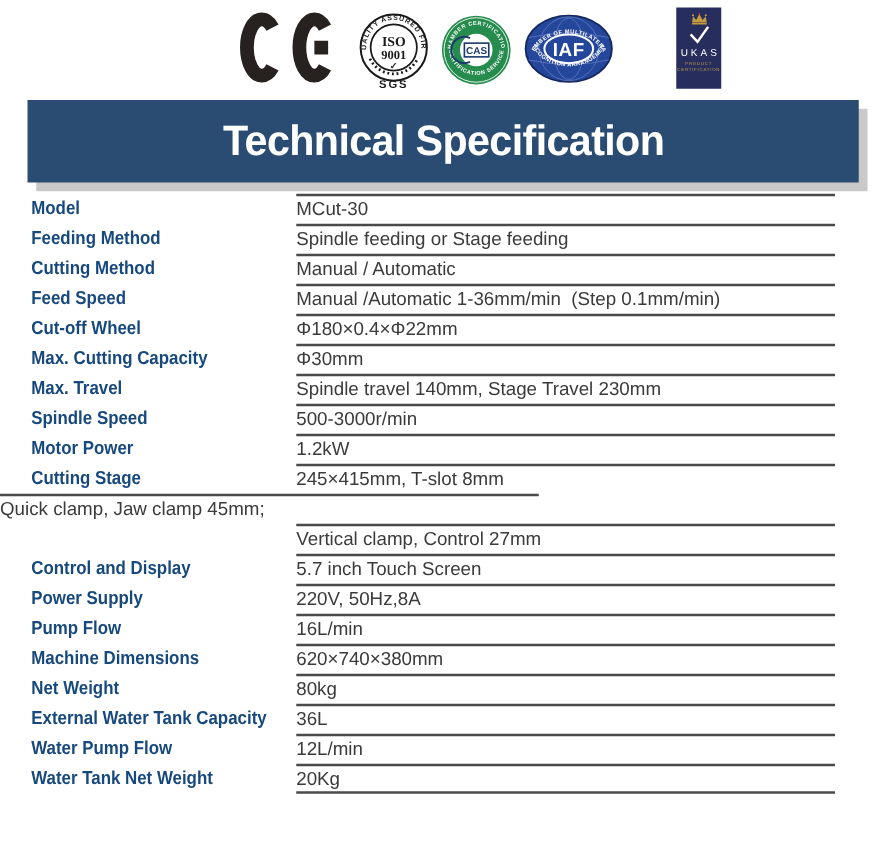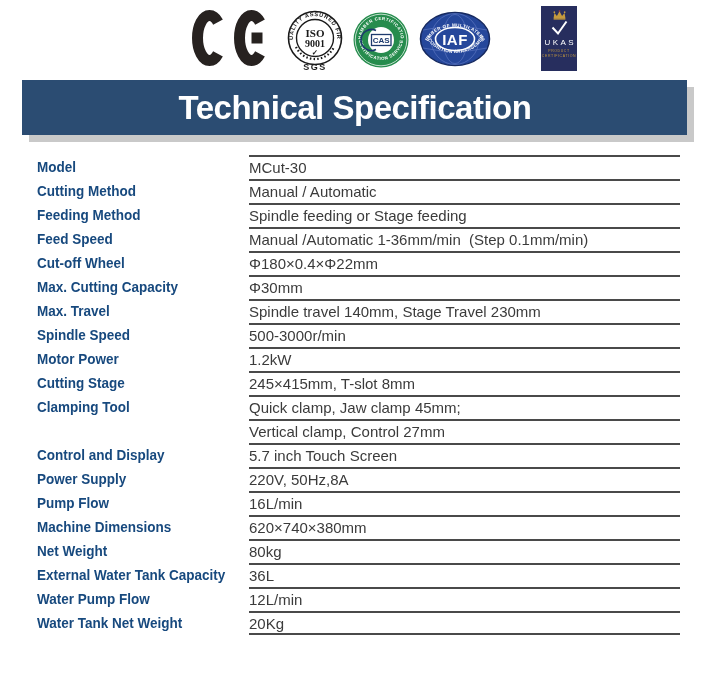--- a/index.html
+++ b/index.html
@@ -15,29 +15,29 @@
   .iaf-logo  { left:419px; top:11px; width:72px; height:56px; }
   .ukas-logo { left:497px; top:6px;  width:36px; height:65px; background:#272e5e;
                display:flex; flex-direction:column; align-items:center; justify-content:flex-start;margin-left:44px; }
   .ukas-logo .crown { margin-top:4px; }
   .ukas-name { color:#ffffff; font-size:8px; letter-spacing:2.4px; margin:2px 0 0 2.4px; font-weight:500; }
   .ukas-sub  { color:#c59a3d; font-size:3.5px; letter-spacing:0.6px; margin-top:1.5px; line-height:4px; }
   svg text { font-family:"Liberation Sans", sans-serif; }
   .serif-text { font-family:"Liberation Serif", serif; }
 
   
-  .banner { position:absolute; left:22px; top:80px; width:665px; height:55px;
+  .banner { position:absolute; left:22px; top:80px; width:665px; height:66px;
             background:#2b4c72; box-shadow:7px 7px 0 #c9c9c9;
             display:flex; align-items:center; justify-content:center; }
   .banner-title { color:#ffffff; font-size:34px; font-weight:bold; letter-spacing:-0.5px;
                   transform:scaleX(0.97); }
 
   
   .spec-table { position:absolute; left:0; top:155px; width:714px; }
-  .spec-row { display:flex; height:24px; box-sizing:border-box;padding-left:12px; }
+  .spec-row { display:flex; height:24px; box-sizing:border-box; }
   .spec-label { width:237px; box-sizing:border-box; padding-left:25px;
                 color:#17497e; font-weight:bold; font-size:15px; line-height:24px;
                 white-space:nowrap; }
   .spec-label span { display:inline-block; transform:scaleX(0.9); transform-origin:left center; }
   .spec-value { width:431px; box-sizing:border-box; 
                 font-size:15px; line-height:22px; color:#3b3b3b;
                 border-top:2px solid #4a4a4a; white-space:pre; }
   .spec-row:last-child .spec-value { border-bottom:2px solid #4a4a4a; }
 </style>
 </head>
@@ -132,28 +132,28 @@
   <div class="banner">
     <div class="banner-title">Technical Specification</div>
   </div>
 
   <div class="spec-table">
     <div class="spec-row">
         <div class="spec-label"><span>Model</span></div>
         <div class="spec-value">MCut-30</div>
       </div>
     <div class="spec-row">
+        <div class="spec-label"><span>Feeding Method</span></div>
+        <div class="spec-value">Spindle feeding or Stage feeding</div>
+      </div>
+    <div class="spec-row">
         <div class="spec-label"><span>Cutting Method</span></div>
         <div class="spec-value">Manual / Automatic</div>
       </div>
     <div class="spec-row">
-        <div class="spec-label"><span>Feeding Method</span></div>
-        <div class="spec-value">Spindle feeding or Stage feeding</div>
-      </div>
-    <div class="spec-row">
         <div class="spec-label"><span>Feed Speed</span></div>
         <div class="spec-value">Manual /Automatic 1-36mm/min  (Step 0.1mm/min)</div>
       </div>
     <div class="spec-row">
         <div class="spec-label"><span>Cut-off Wheel</span></div>
         <div class="spec-value">Φ180×0.4×Φ22mm</div>
       </div>
     <div class="spec-row">
         <div class="spec-label"><span>Max. Cutting Capacity</span></div>
         <div class="spec-value">Φ30mm</div>
@@ -168,21 +168,20 @@
       </div>
     <div class="spec-row">
         <div class="spec-label"><span>Motor Power</span></div>
         <div class="spec-value">1.2kW</div>
       </div>
     <div class="spec-row">
         <div class="spec-label"><span>Cutting Stage</span></div>
         <div class="spec-value">245×415mm, T-slot 8mm</div>
       </div>
     <div class="spec-row">
-        <div class="spec-label"><span>Clamping Tool</span></div>
         <div class="spec-value">Quick clamp, Jaw clamp 45mm;</div>
       </div>
     <div class="spec-row">
         <div class="spec-label"><span></span></div>
         <div class="spec-value">Vertical clamp, Control 27mm</div>
       </div>
     <div class="spec-row">
         <div class="spec-label"><span>Control and Display</span></div>
         <div class="spec-value">5.7 inch Touch Screen</div>
       </div>

